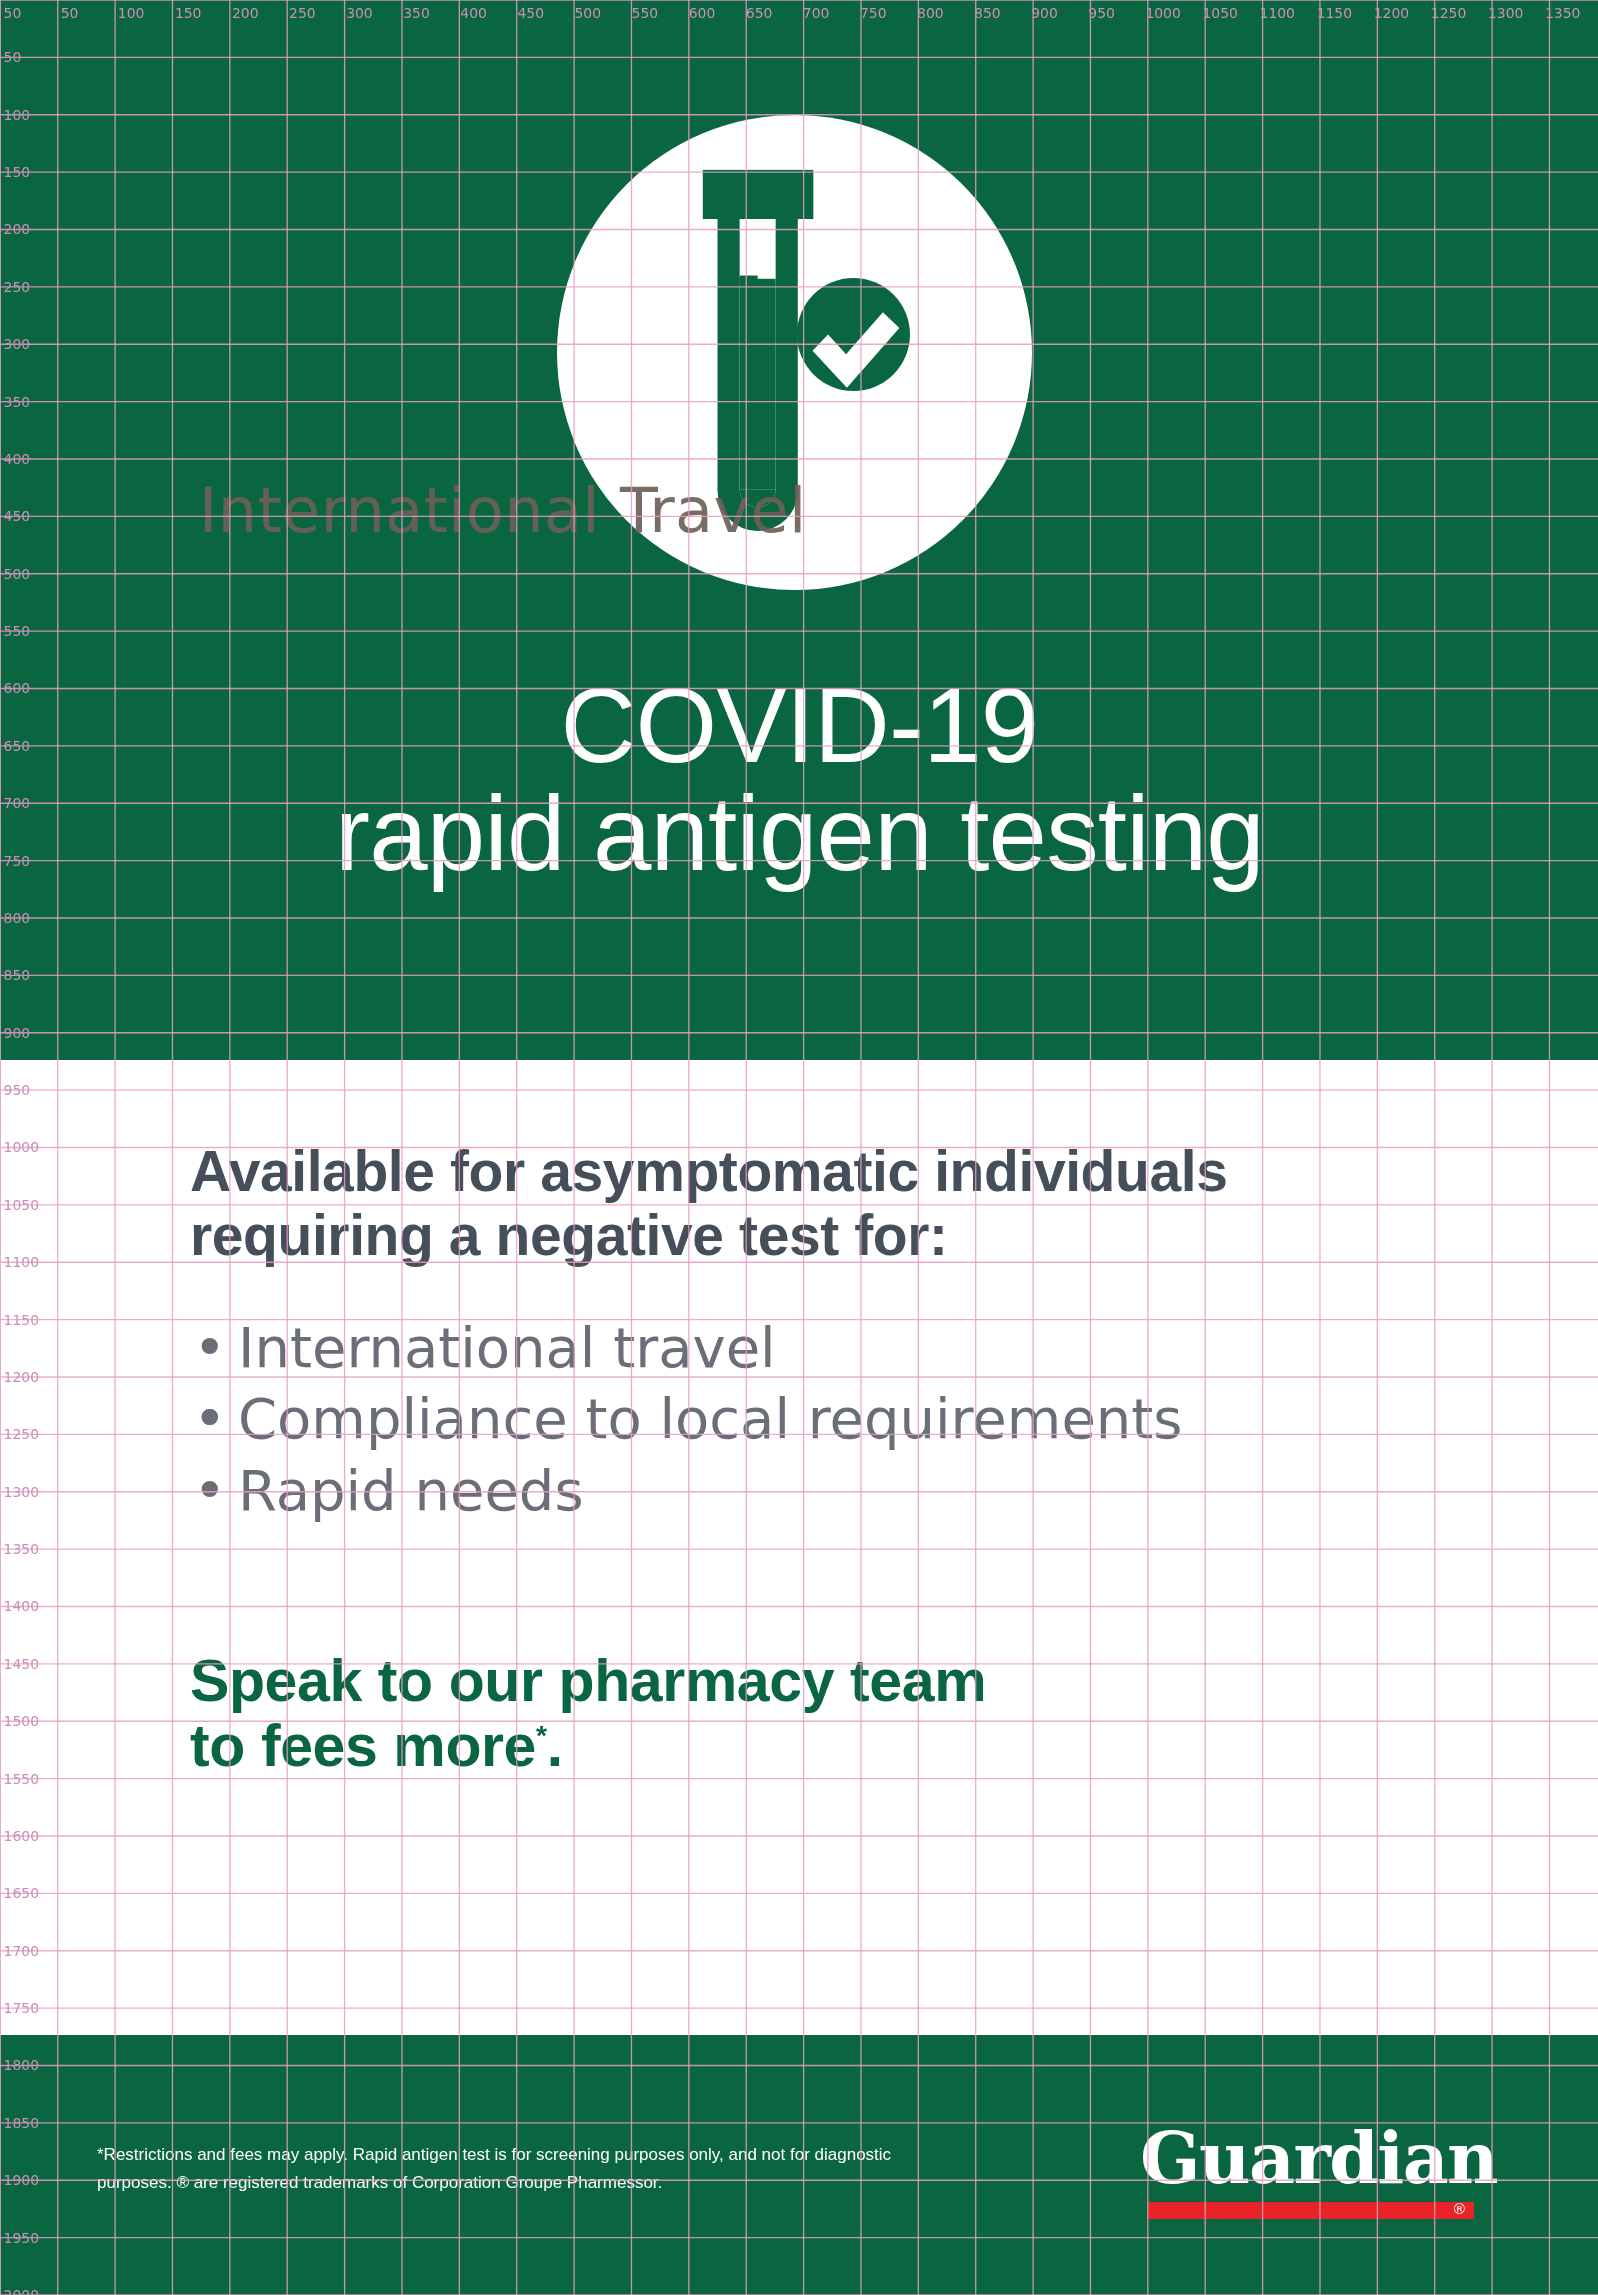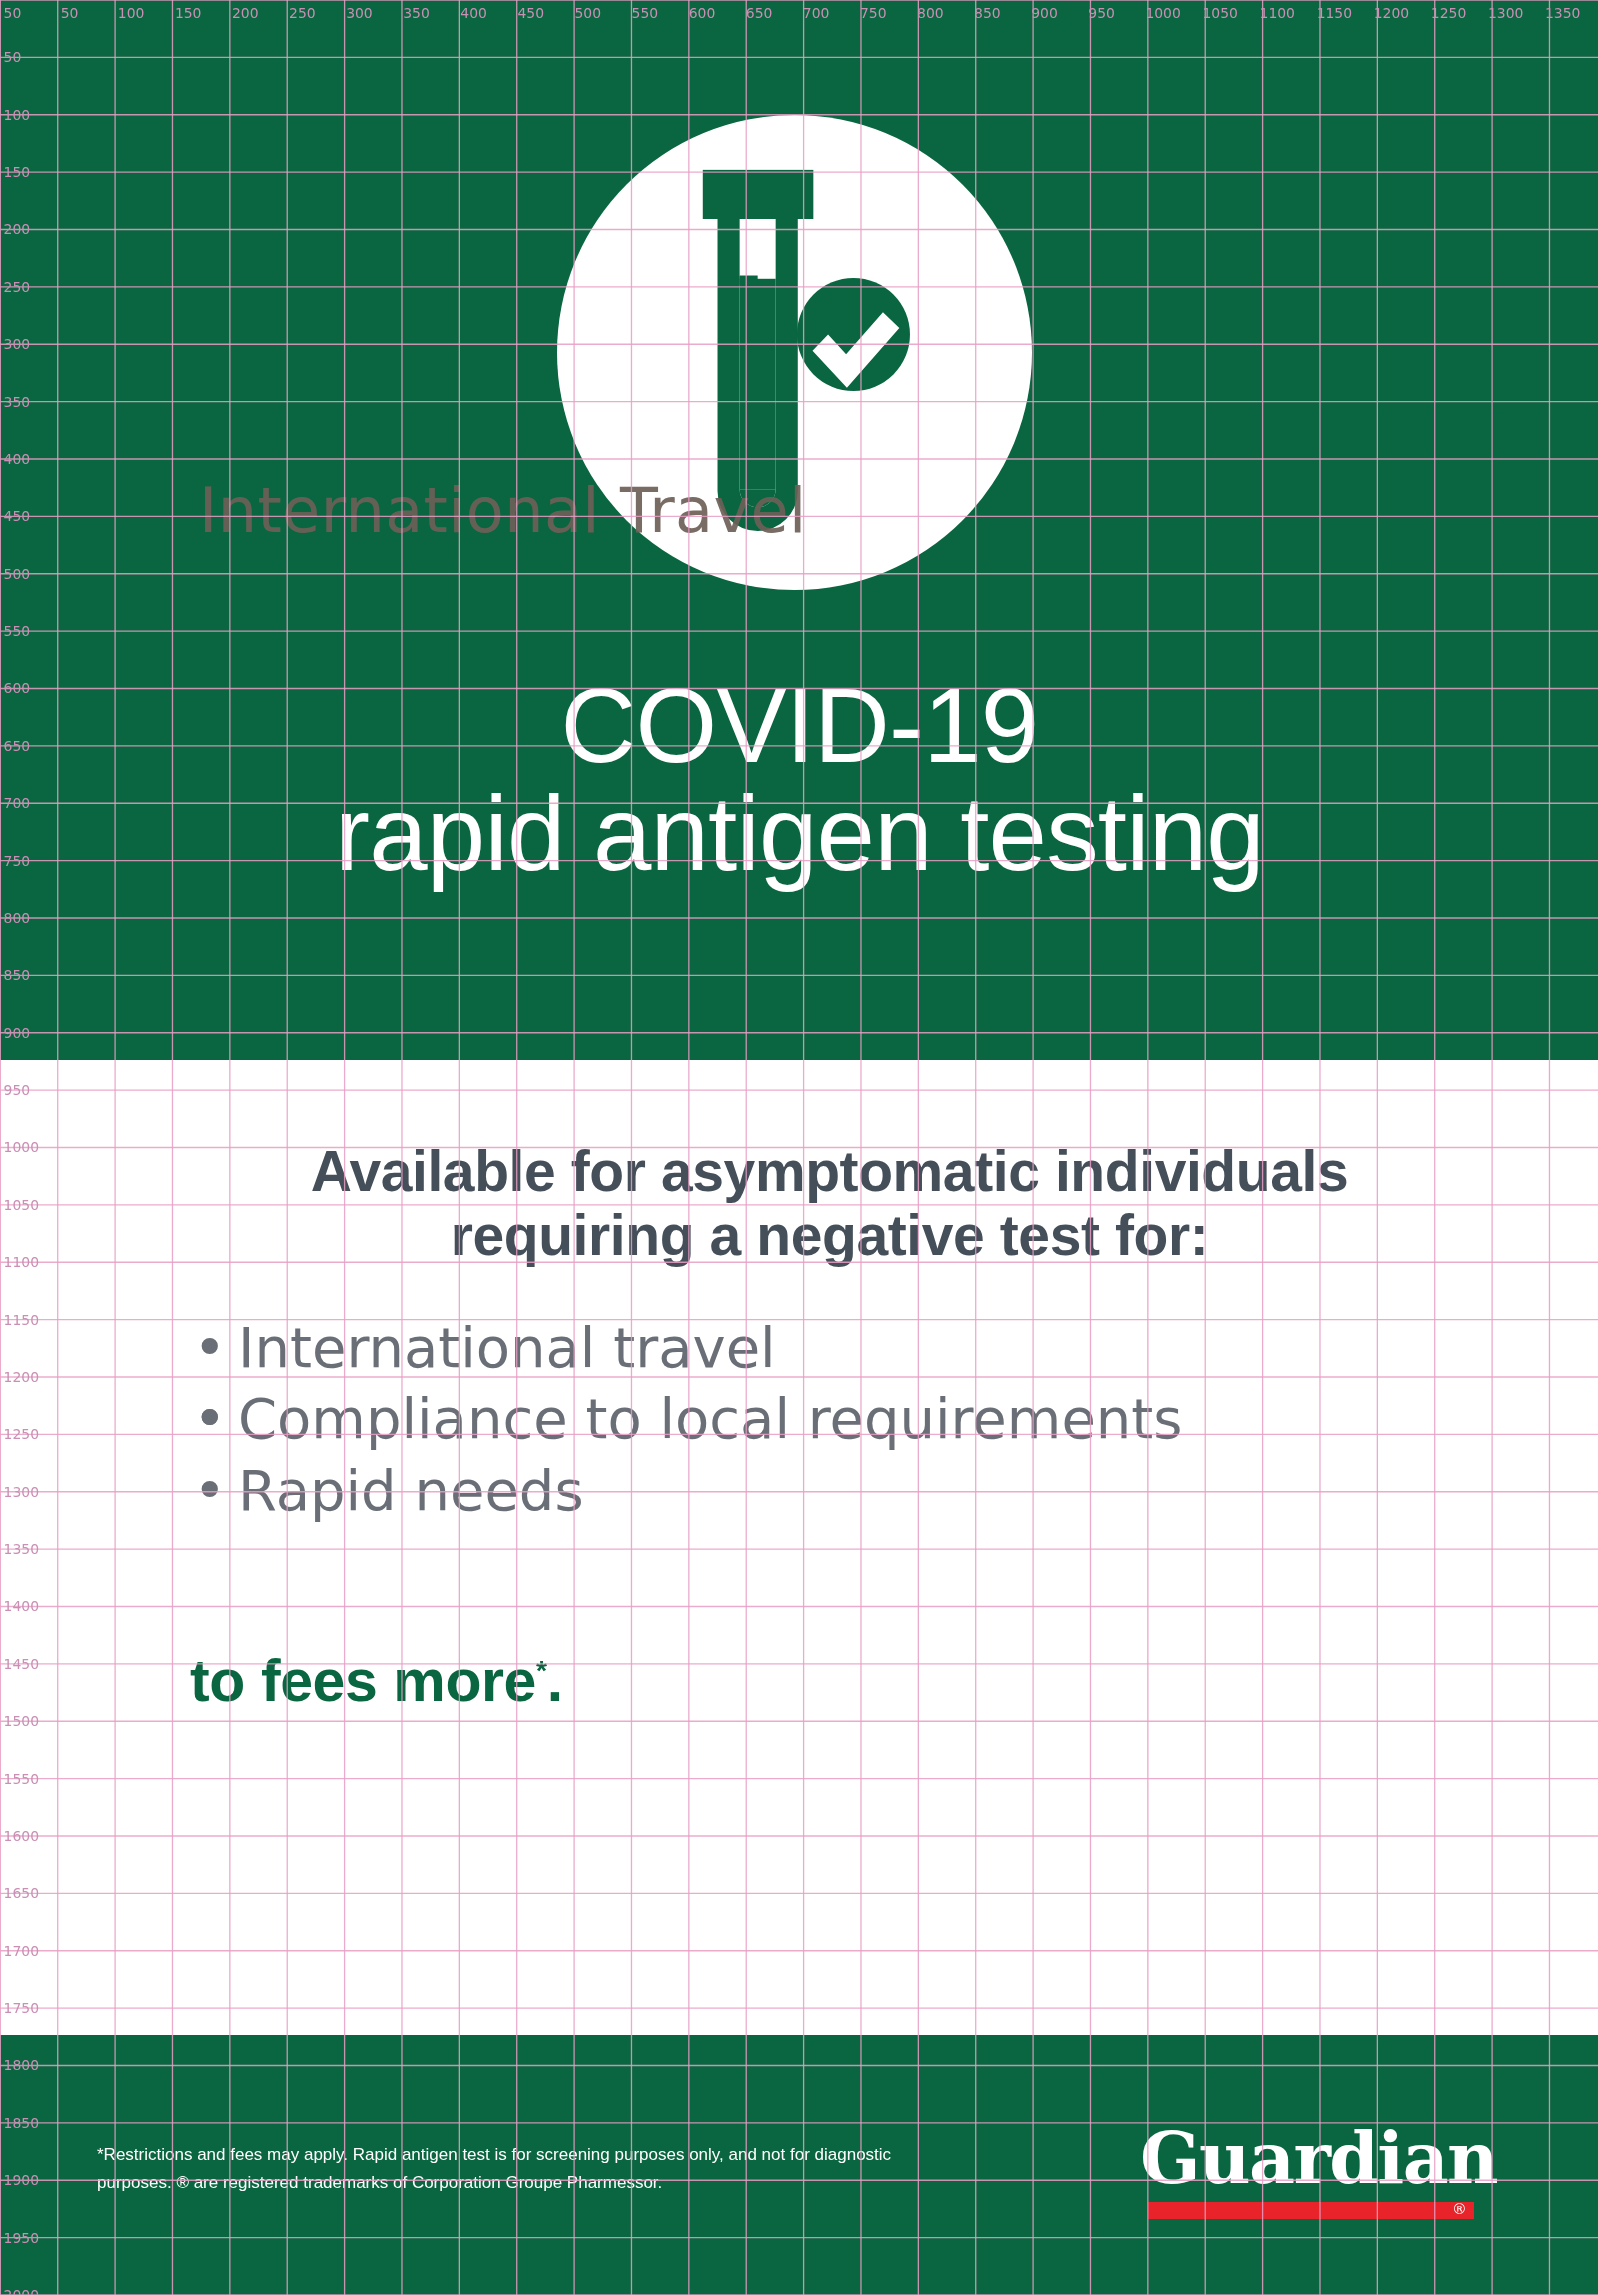--- a/index.html
+++ b/index.html
@@ -96,21 +96,21 @@
   }
   .lede {
     color: #454f59;
     font-weight: 700;
     font-size: 57px;
     line-height: 1.12;
     letter-spacing: -0.4px;
     margin: 0 0 48px 0;
     font-family: "Liberation Sans Narrow", "Liberation Sans", sans-serif;
   }
-  .lede .l { display: block; text-align: center; }
+  .lede .l { display: block; }
 
   ul.bullets {
     list-style: none;
     margin: 0;
     padding: 0;
     color: #6a6f77;
     font-weight: 400;
     font-size: 56px;
     line-height: 1.16;
     font-family: "DejaVu Sans", sans-serif;
@@ -263,20 +263,21 @@
         <span class="dot">•</span>
         <span>Compliance to local requirements</span>
       </li>
       <li>
         <span class="dot">•</span>
         <span>Rapid needs</span>
       </li>
     </ul>
 
     <div class="cta">
+      <span class="c">Speak to our pharmacy team</span>
       <span class="c"><span>to fees more</span><sup>*</sup><span>.</span></span>
     </div>
 
   </div>
 
   <div class="disclaimer">*Restrictions and fees may apply. Rapid antigen test is for screening purposes only, and not for diagnostic purposes. ® are registered trademarks of Corporation Groupe Pharmessor.</div>
 
   <div class="guardian">
     <div class="word">Guardian</div>
     <div class="bar-row">

